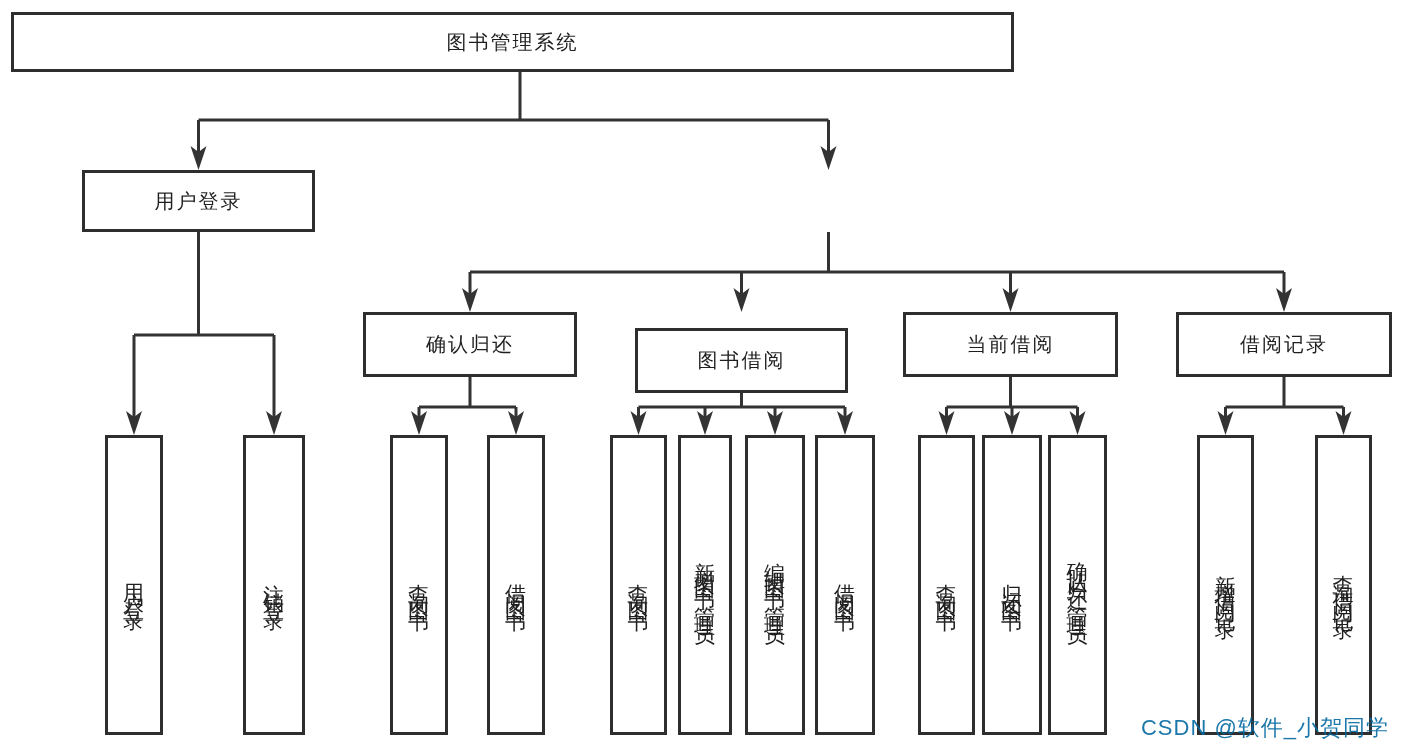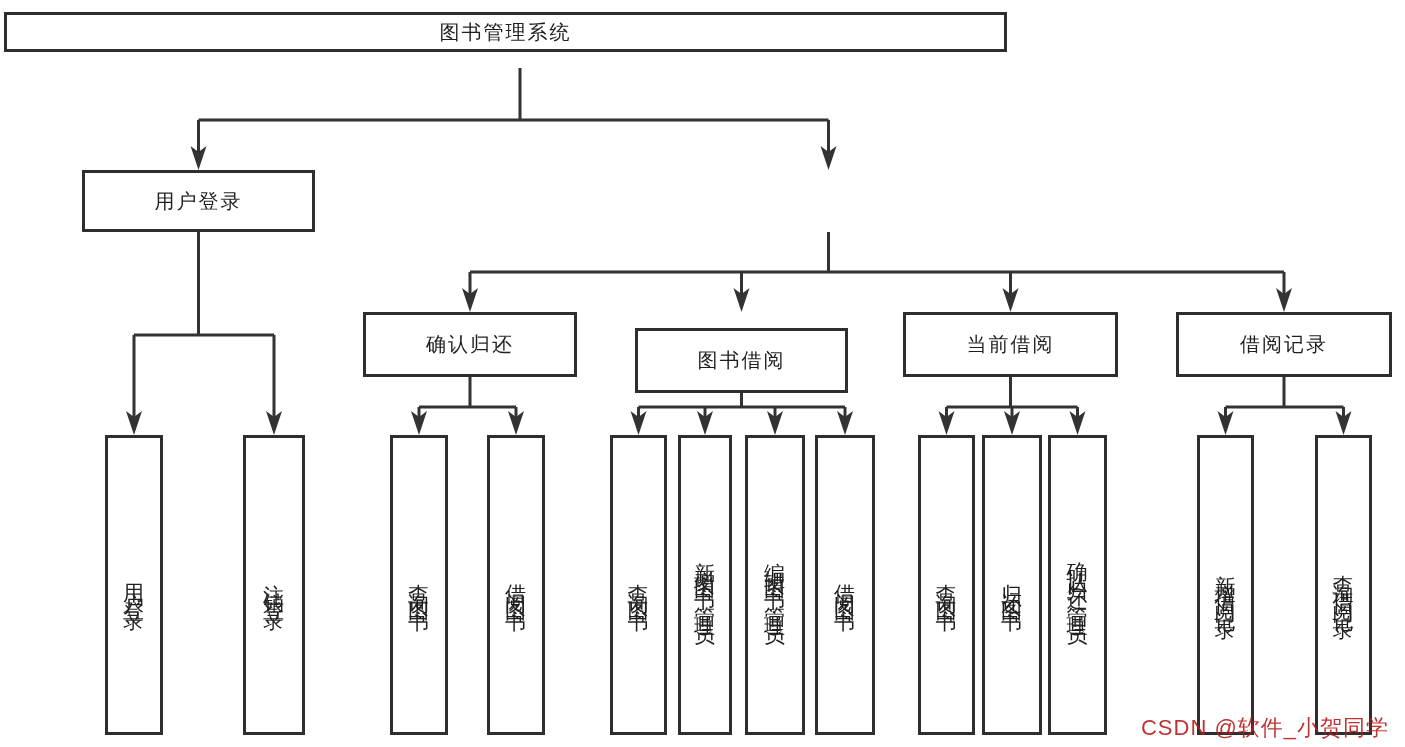--- a/index.html
+++ b/index.html
@@ -12,21 +12,21 @@
     position:absolute;background:#fff;border:3px solid #2e2e2e;box-sizing:border-box;
     display:flex;align-items:center;justify-content:center;z-index:1;
   }
   .hlabel{font-size:20px;letter-spacing:2px;white-space:nowrap;}
   .leaf .vlabel{
     writing-mode:vertical-rl;text-orientation:mixed;
     font-size:21px;letter-spacing:9px;line-height:1;
   }
   #watermark{
     position:absolute;right:16px;bottom:4px;z-index:5;
-    font-size:22px;letter-spacing:1px;color:#b91c1c;opacity:.9;white-space:nowrap;
+    font-size:22px;letter-spacing:1px;color:#0369a1;opacity:.9;white-space:nowrap;
   }
 </style>
 </head>
 <body>
 
 <div id="stage">
 
   <svg id="wires" width="1405" height="747" viewBox="0 0 1405 747">
     <g stroke="#333333" stroke-width="3" fill="none">
 
@@ -60,21 +60,21 @@
         <polygon points="767,411 775,417 783,411 775,435"></polygon>
         <polygon points="837,411 845,417 853,411 845,435"></polygon>
         <polygon points="938.5,411 946.5,417 954.5,411 946.5,435"></polygon>
         <polygon points="1004,411 1012,417 1020,411 1012,435"></polygon>
         <polygon points="1069.5,411 1077.5,417 1085.5,411 1077.5,435"></polygon>
         <polygon points="1217.5,411 1225.5,417 1233.5,411 1225.5,435"></polygon>
         <polygon points="1335.5,411 1343.5,417 1351.5,411 1343.5,435"></polygon>
       </g>
   </svg>
 
-  <div class="node" style="left:4px;top:12px;width:1003px;height:40px">
+  <div class="node" style="left:11px;top:12px;width:1003px;height:60px">
     <span class="hlabel">图书管理系统</span>
   </div>
 
   <div class="node" style="left:82px;top:170px;width:233px;height:62px">
     <span class="hlabel">用户登录</span>
   </div>
 
   <div class="node" style="left:363px;top:312px;width:214px;height:65px">
     <span class="hlabel">确认归还</span>
   </div>

